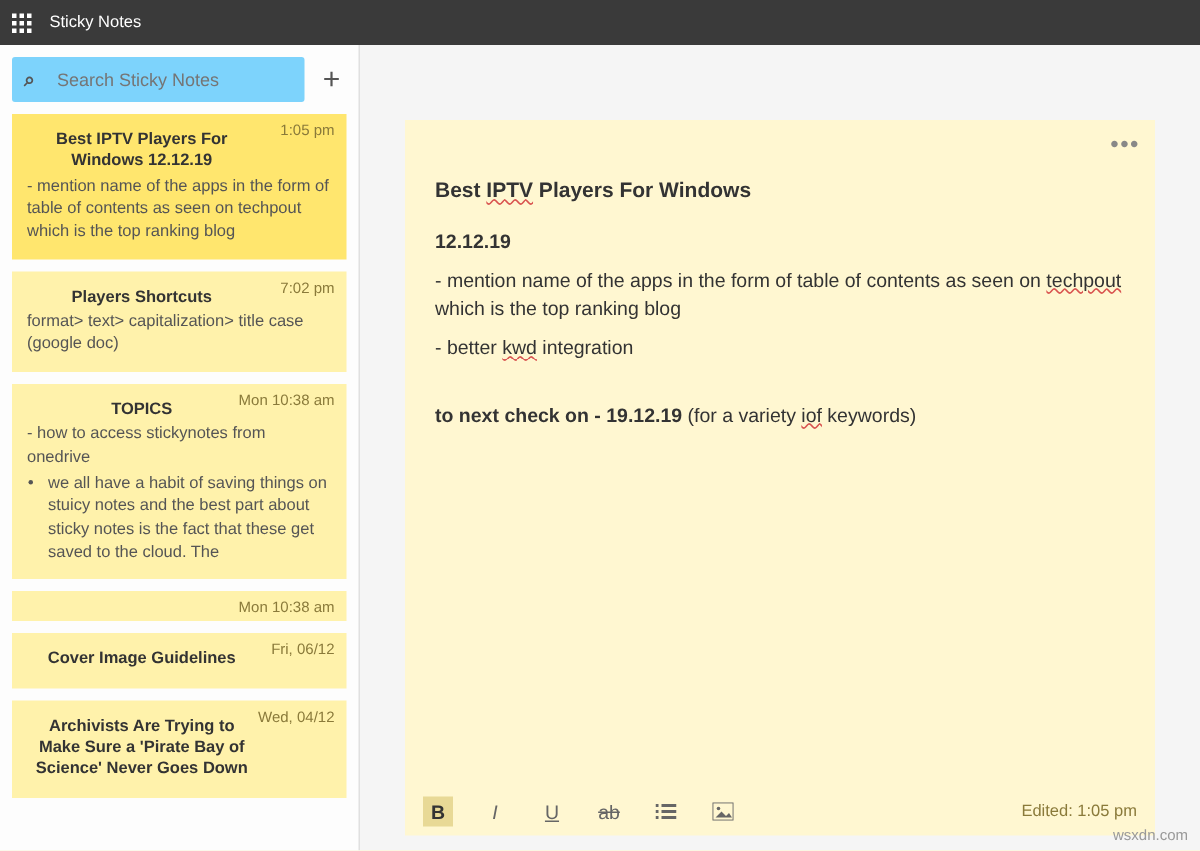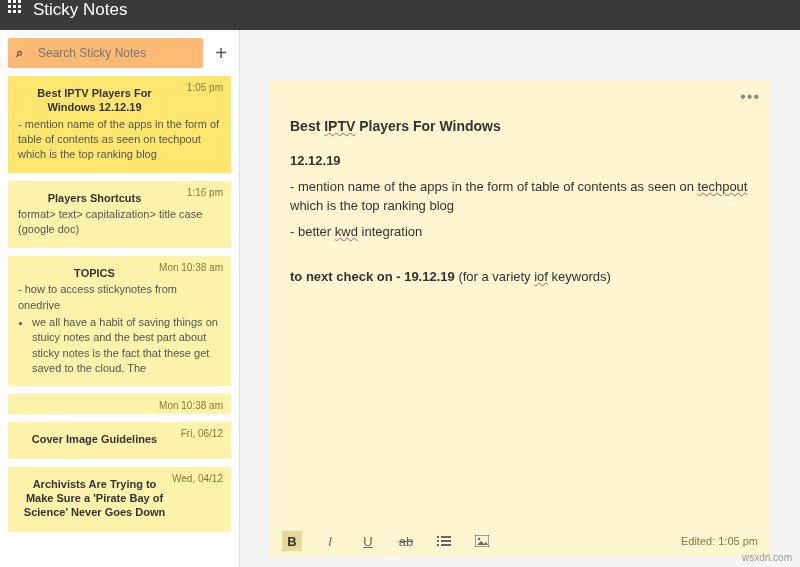--- a/index.html
+++ b/index.html
@@ -1,26 +1,26 @@
 <!DOCTYPE html>
 <html><head>
   <meta charset="utf-8">
   <style>
     * { margin: 0; padding: 0; box-sizing: border-box; }
     body { font-family: 'Segoe UI', Tahoma, sans-serif; background: #f5f5f5; width: 800px; height: 567px; overflow: hidden; }
     
-    .titlebar { background: #3a3a3a; color: #fff; height: 30px; display: flex; align-items: flex-start; padding: 0 8px; font-size: 17px; }
+    .titlebar { background: #3a3a3a; color: #fff; height: 30px; display: flex; align-items: center; padding: 0 8px; font-size: 11px; }
     .menu-icon { display: inline-grid; grid-template-columns: repeat(3, 3px); grid-template-rows: repeat(3, 3px); gap: 2px; margin-right: 12px; }
     .menu-icon span { background: #fff; width: 3px; height: 3px; }
     
     .app { display: flex; height: calc(100% - 30px); }
     
     .sidebar { width: 240px; background: #fdfdfd; border-right: 1px solid #e0e0e0; overflow-y: auto; }
     .search-row { display: flex; align-items: center; padding: 8px; gap: 8px; }
-    .search-box { flex: 1; background: #fdba74; border: none; padding: 8px 10px 8px 30px; font-size: 12px; color: #555; border-radius: 2px; }
+    .search-box { flex: 1; background: #7dd3fc; border: none; padding: 8px 10px 8px 30px; font-size: 12px; color: #555; border-radius: 2px; }
     .search-wrap { position: relative; flex: 1; }
     .search-wrap .sicon { position: absolute; left: 8px; top: 50%; transform: translateY(-50%); color: #555; font-size: 13px; font-weight: bold; }
     .add-btn { width: 28px; height: 28px; display: flex; align-items: center; justify-content: center; font-size: 20px; color: #555; cursor: pointer; }
     
     .note-item { margin: 0 8px 8px 8px; padding: 10px; font-size: 11px; position: relative; cursor: pointer; }
     .note-item.yellow { background: #fff2ab; }
     .note-item.selected { background: #ffe66e; }
     .note-item .time { position: absolute; top: 6px; right: 8px; font-size: 10px; color: #8a7a3a; }
     .note-item .title { font-weight: 600; color: #333; margin-bottom: 2px; padding-right: 50px; line-height: 1.3; text-align: center; }
     .note-item .body { color: #555; line-height: 1.4; }
@@ -73,21 +73,21 @@
       <div class="add-btn">+</div>
     </div>
 
     <div class="note-item yellow selected">
       <div class="time">1:05 pm</div>
       <div class="title">Best IPTV Players For Windows 12.12.19</div>
       <div class="body">- mention name of the apps in the form of table of contents as seen on techpout which is the top ranking blog</div>
     </div>
 
     <div class="note-item yellow">
-      <div class="time">1:16 pm</div>
+      <div class="time">7:02 pm</div>
       <div class="title">Players Shortcuts</div>
       <div class="body">format&gt; text&gt; capitalization&gt; title case (google doc)</div>
     </div>
 
     <div class="note-item yellow">
       <div class="time">Mon 10:38 am</div>
       <div class="title">TOPICS</div>
       <div class="body">
         <span>- how to access stickynotes from onedrive</span>
         <ul>

